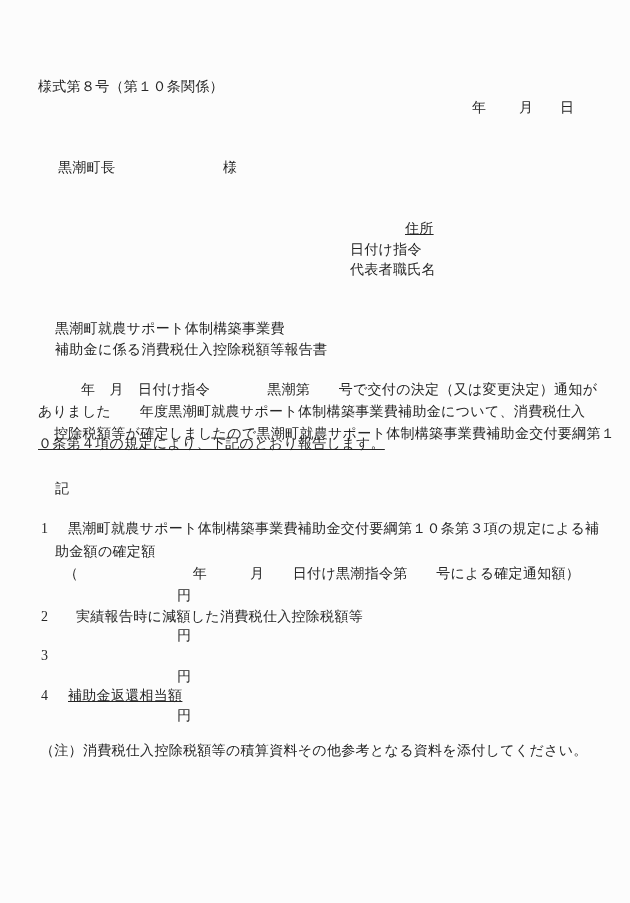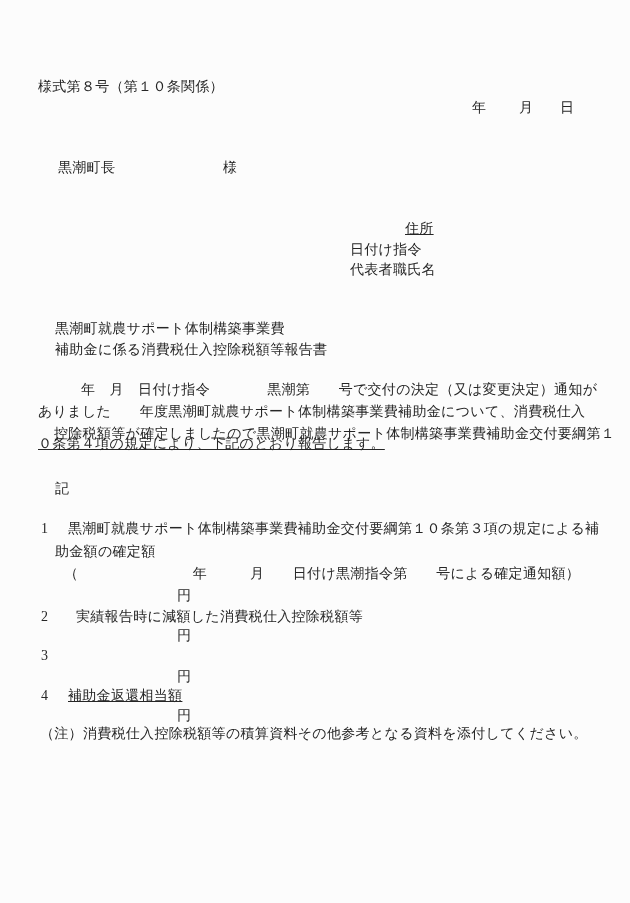--- a/index.html
+++ b/index.html
@@ -64,15 +64,15 @@
   <span class="line" style="left:68px;top:609px;margin-left:8px;">実績報告時に減額した消費税仕入控除税額等</span>
   <div class="line" style="left:177px;top:628px;">円</div>
 
   <span class="line" style="left:41px;top:648px;">3</span>
   <div class="line" style="left:177px;top:669px;">円</div>
 
   <span class="line" style="left:41px;top:688px;">4</span>
   <span class="line" style="left:68px;top:688px;text-decoration:underline;">補助金返還相当額</span>
   <div class="line" style="left:177px;top:708px;">円</div>
 
-  <div class="line" style="left:40px;top:726px;text-align:center;">（注）消費税仕入控除税額等の積算資料その他参考となる資料を添付してください。</div>
+  <div class="line" style="left:40px;top:743px;text-align:center;">（注）消費税仕入控除税額等の積算資料その他参考となる資料を添付してください。</div>
 
 </div>
 
 </body></html>

